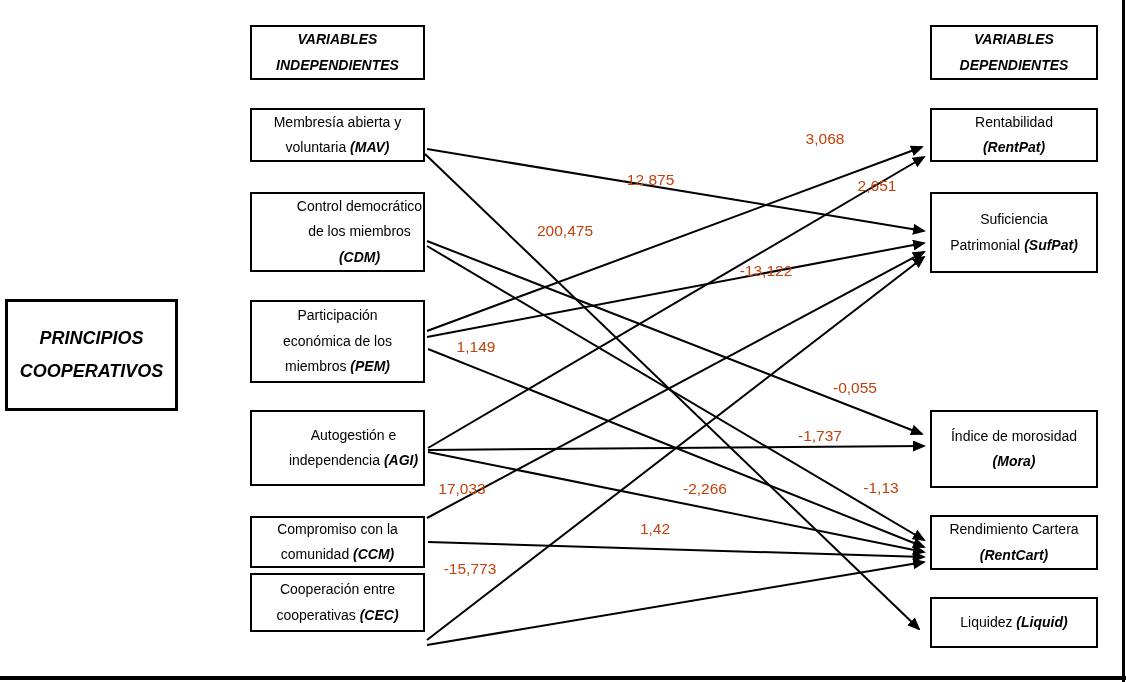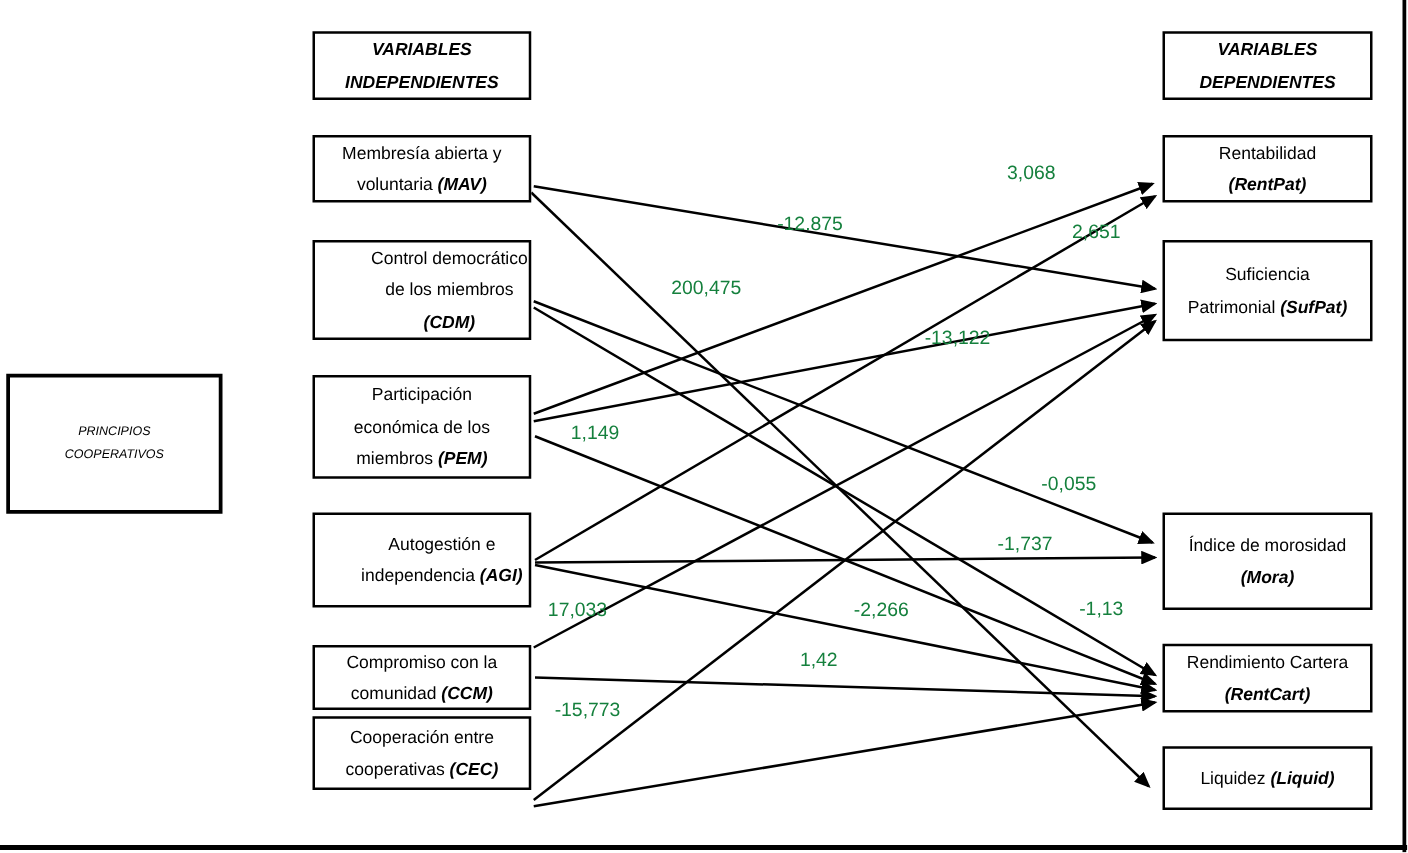--- a/index.html
+++ b/index.html
@@ -10,26 +10,26 @@
   .frame-right{position:absolute;top:0;right:1px;width:3px;height:682px;background:#000;}
   .frame-bottom{position:absolute;left:0;bottom:2px;width:1126px;height:4px;background:#000;}
   .vbox{
     position:absolute;border:2px solid #000;background:#fff;
     display:flex;flex-direction:column;justify-content:center;align-items:center;
     text-align:center;font-size:14px;line-height:1.82;box-sizing:border-box;
   }
   .vbox .bl{white-space:nowrap;}
   .vbox b{font-weight:bold;font-style:italic;}
   .vbox.hdr{font-weight:bold;}
-  .vbox.principios{border-width:3px;font-weight:normal;font-style:italic;font-size:10px;}
+  .vbox.principios{border-width:3px;font-weight:bold;font-style:italic;font-size:18px;}
   #edge-layer{position:absolute;left:0;top:0;width:1126px;height:682px;}
   #edge-layer line{stroke:#000;stroke-width:2;}
   .edge-label{
     position:absolute;transform:translate(-50%,-50%);
-    font-size:15.5px;color:#15803d;white-space:nowrap;background:transparent;
+    font-size:15.5px;color:#c2410c;white-space:nowrap;background:transparent;
   }
 </style>
 </head>
 <body>
 
 <div id="canvas">
   <svg id="edge-layer" width="1126" height="682" viewBox="0 0 1126 682">
     <defs>
       <marker id="arrowhead" markerUnits="userSpaceOnUse" markerWidth="13" markerHeight="11" refX="11" refY="5.5" orient="auto">
         <path d="M0,0 L13,5.5 L0,11 z" fill="#000"></path>

